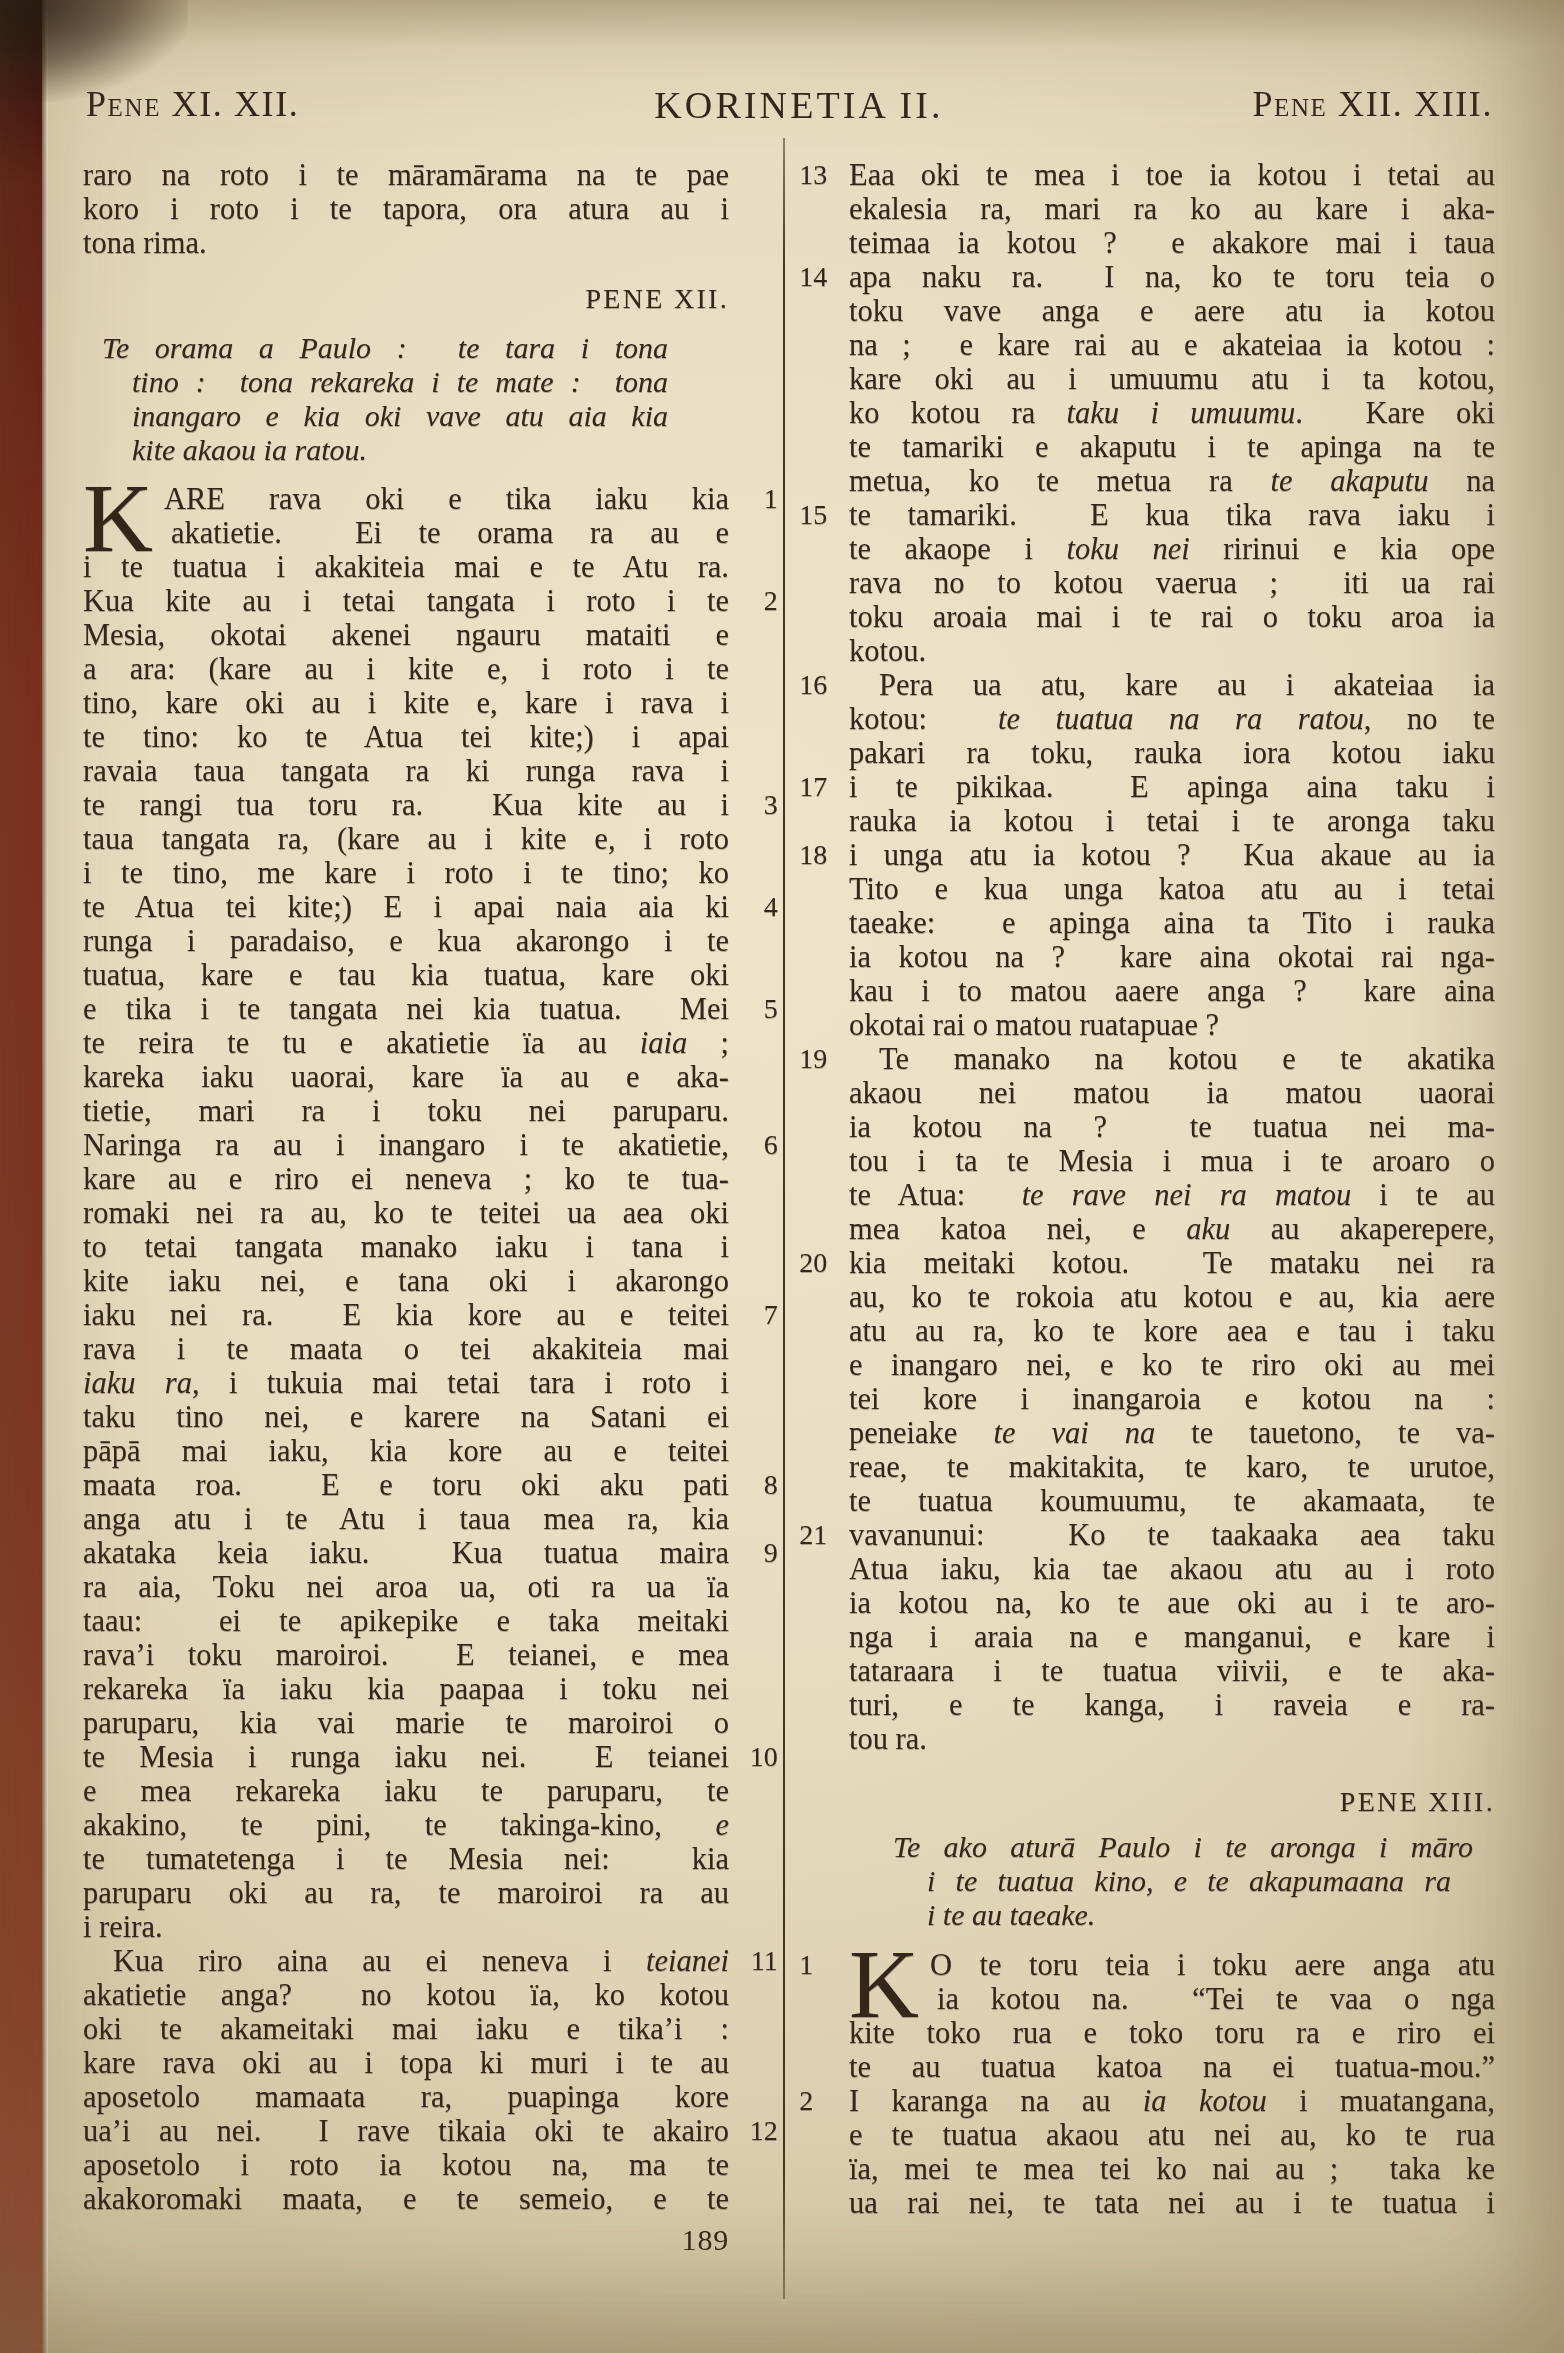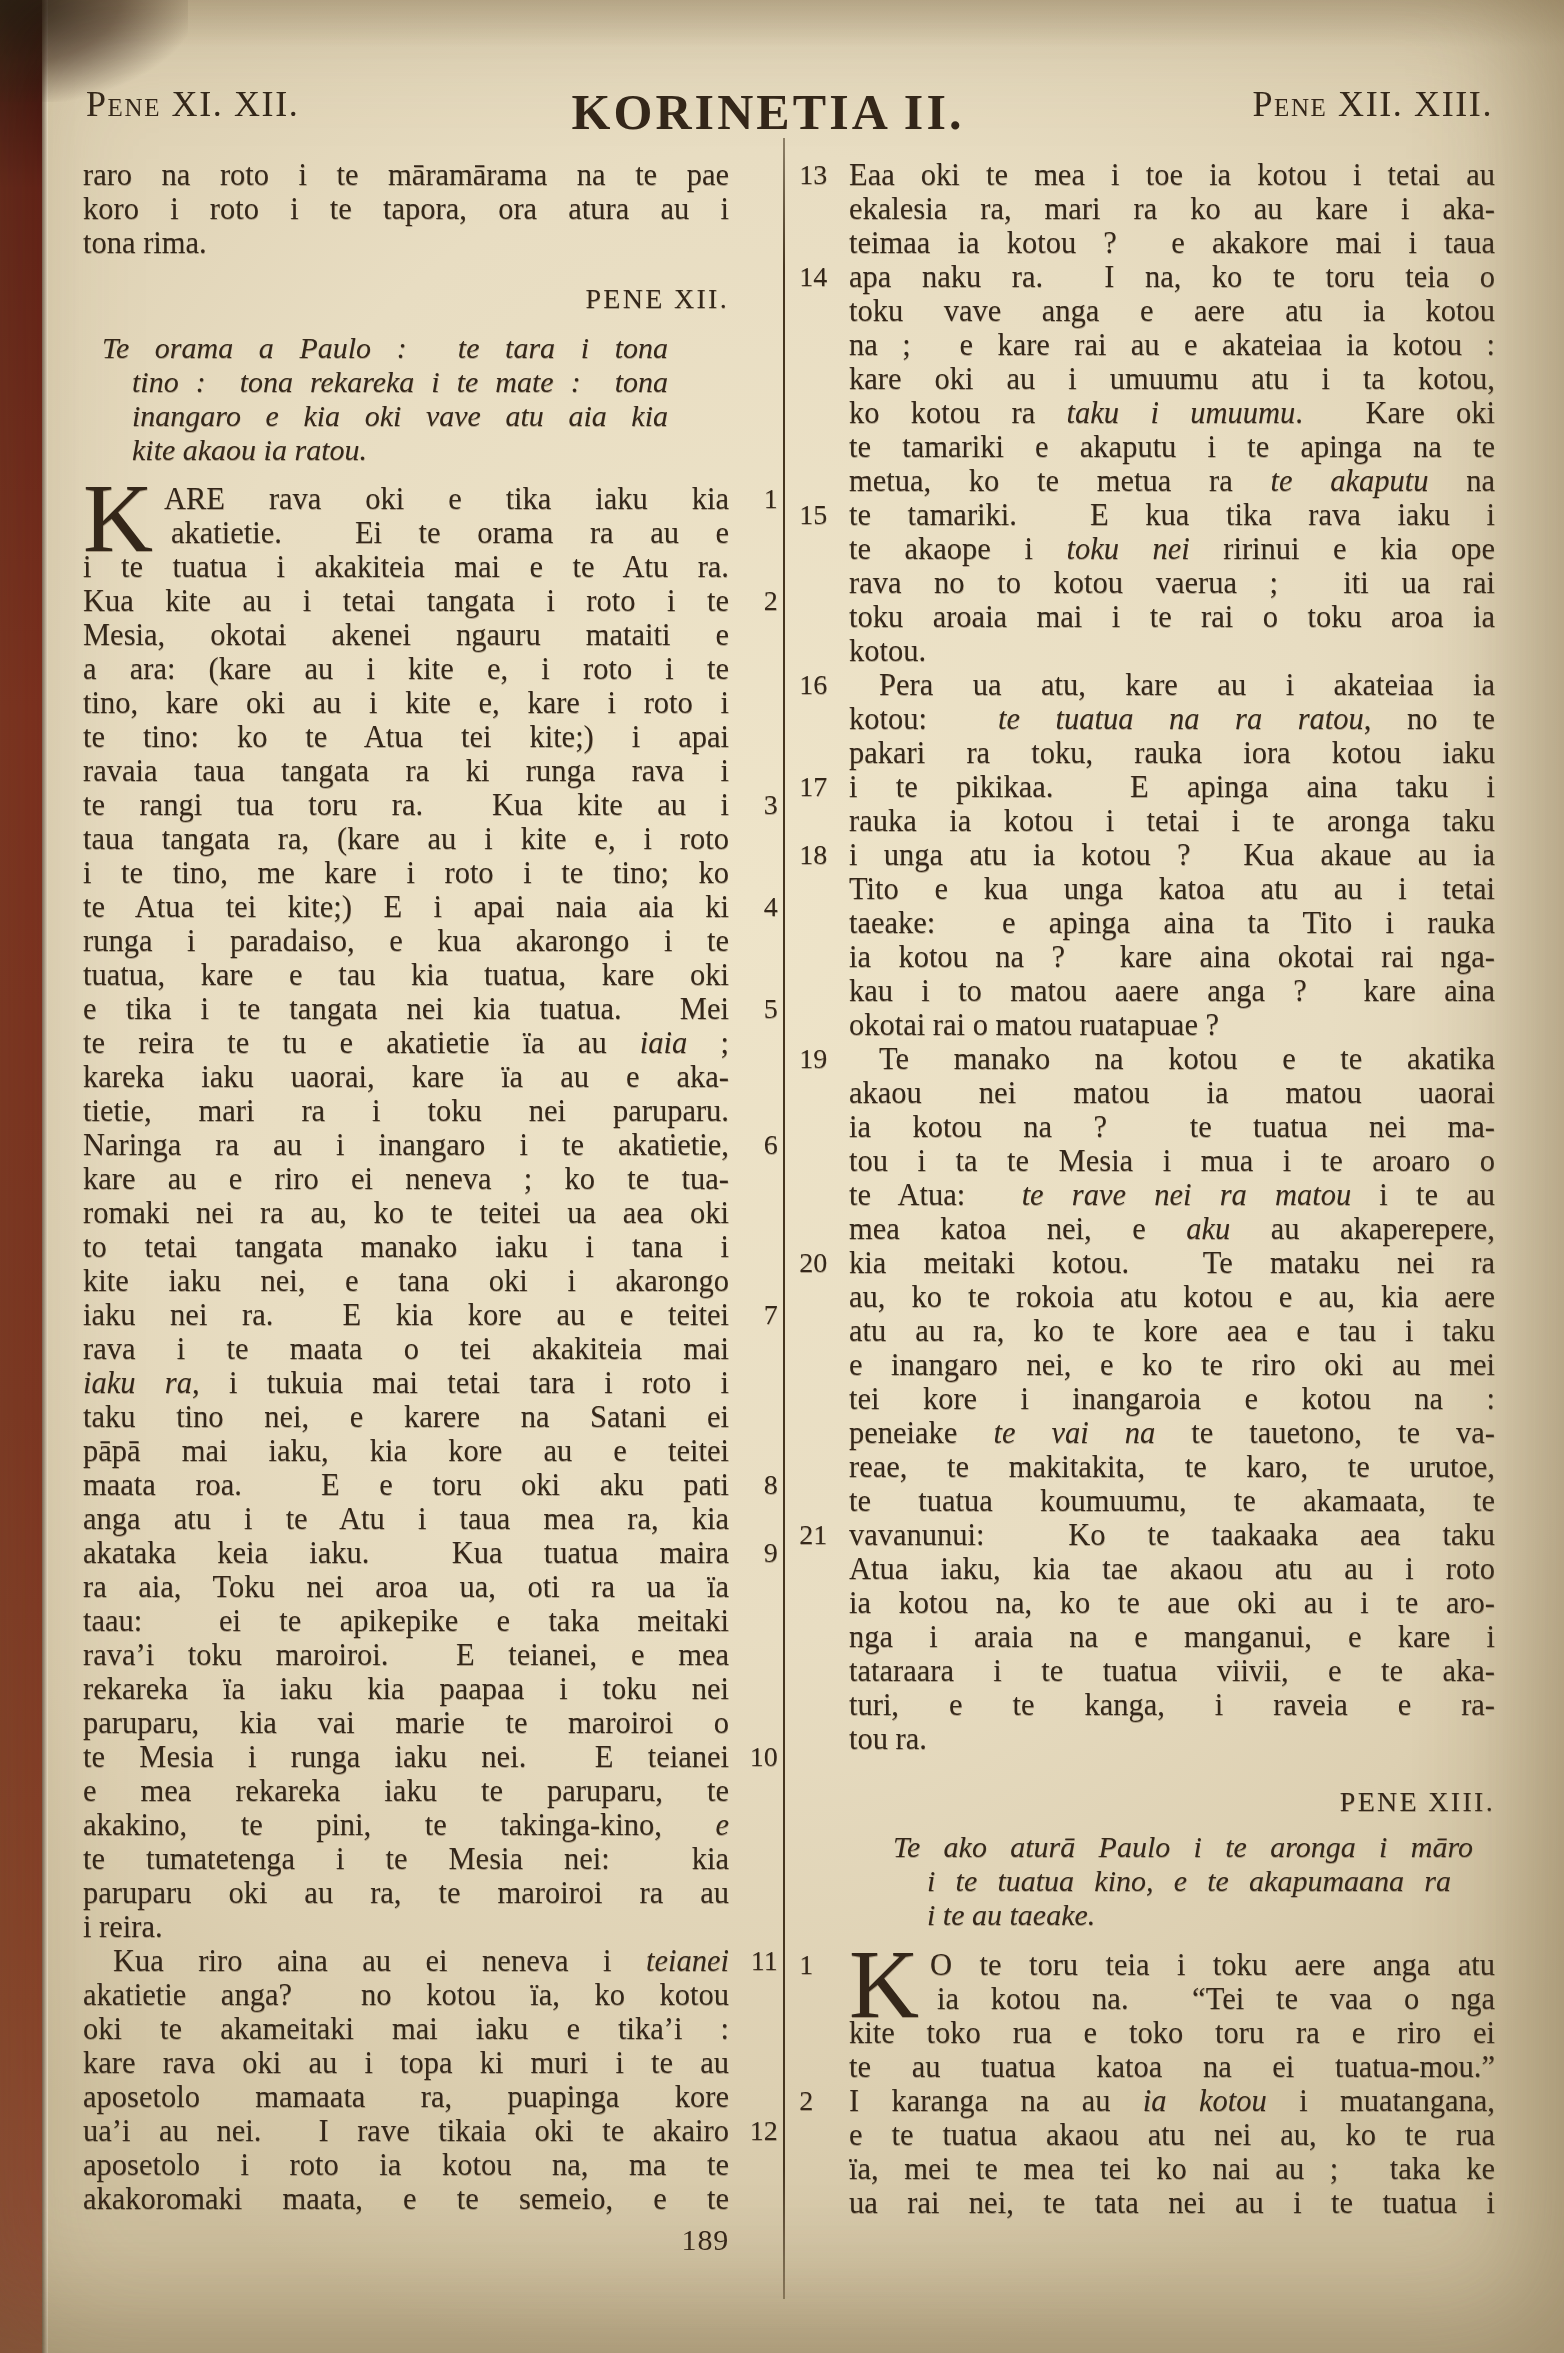--- a/index.html
+++ b/index.html
@@ -32,21 +32,21 @@
     content:'';position:absolute;right:-5.5px;top:0;bottom:0;width:5.5px;
     background:linear-gradient(90deg,rgba(40,20,10,.55),rgba(246,236,212,.85));
   }
   .corner-shadow{
     position:absolute;left:0;top:0;width:188px;height:102px;z-index:4;pointer-events:none;
     background:radial-gradient(ellipse at 0% 0%, rgba(14,7,5,.95) 0%, rgba(40,20,12,.55) 45%, rgba(0,0,0,0) 75%);
   }
   .running-head{position:absolute;top:83px;z-index:5;white-space:nowrap;}
   .rh-side{font-variant:small-caps;font-size:36px;letter-spacing:1.6px;}
   #rh-left{left:86px;}
-  #rh-center{left:768px;transform:translateX(-50%);font-size:50px;letter-spacing:3.1px;font-weight:bold;}
+  #rh-center{left:799px;transform:translateX(-50%);font-size:38px;letter-spacing:3.1px;}
   #rh-right{right:72px;}
   .col{position:absolute;top:139px;width:646px;z-index:5;margin-top:19px;}
   #col-left{left:83px;}
   #col-right{left:849px;}
   .line{position:relative;height:34px;line-height:34px;font-size:30.5px;
     text-shadow:0.3px 0.5px 0.6px rgba(70,45,25,.35);}
   .txt{display:block;text-align:justify;text-align-last:justify;}
   .nj .txt{text-align:center;text-align-last:left;}
   .ind .txt{padding-left:30px;}
   .dcl .txt{padding-left:81px;}
@@ -132,21 +132,21 @@
           <span class="vnum">2</span>
           <span class="txt">Kua kite au i tetai tangata i roto i te</span>
         </div>
         <div class="line">
           <span class="txt">Mesia, okotai akenei ngauru mataiti e</span>
         </div>
         <div class="line">
           <span class="txt">a ara: (kare au i kite e, i roto i te</span>
         </div>
         <div class="line">
-          <span class="txt">tino, kare oki au i kite e, kare i roto i</span>
+          <span class="txt">tino, kare oki au i kite e, kare i rava i</span>
         </div>
         <div class="line">
           <span class="txt">te tino: ko te Atua tei kite;) i apai</span>
         </div>
         <div class="line">
           <span class="txt">ravaia taua tangata ra ki runga rava i</span>
         </div>
         <div class="line">
           <span class="vnum">3</span>
           <span class="txt">te rangi tua toru ra.&nbsp; Kua kite au i</span>

